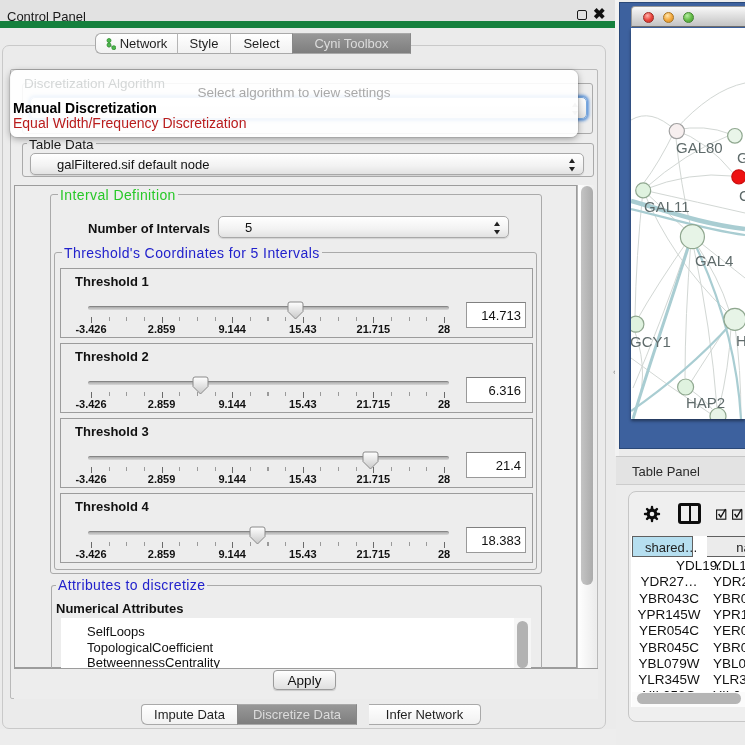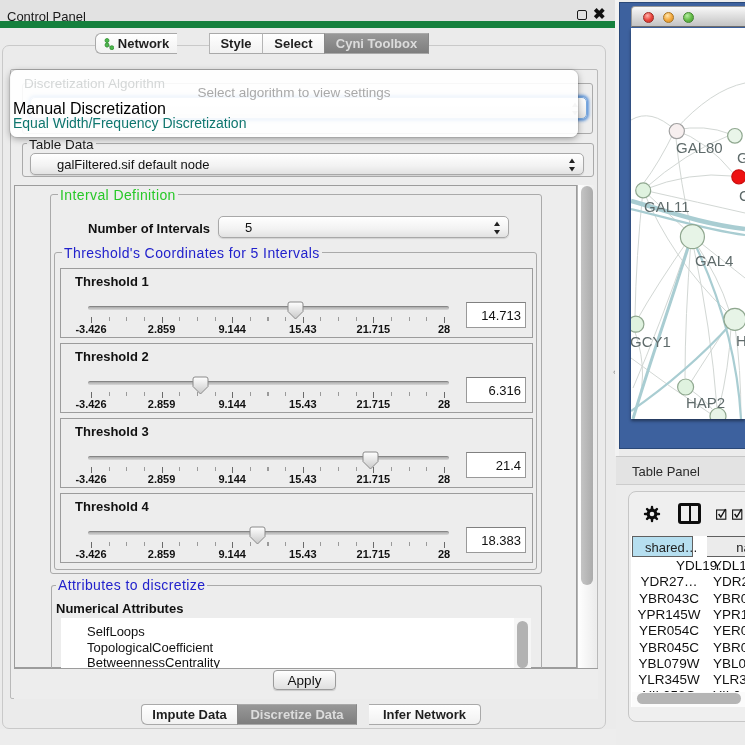--- a/index.html
+++ b/index.html
@@ -9,21 +9,21 @@
 
 #lwin{left:0;top:0;width:616px;height:729px;background:#ebebeb;}
 #ltitle{left:0;top:0;width:616px;height:28px;background:#e2e2e2;border-bottom:7px solid #15803d;}
 #ltitle .t{position:absolute;left:7px;top:9px;font-size:13px;color:#1a1a1a;}
 #maxbox{left:577px;top:10px;width:10px;height:10px;border:1.5px solid #1a1a1a;border-radius:2px;}
 #closex{left:593px;top:5px;font-size:15px;font-weight:bold;color:#111;}
 
 #panelA{left:2px;top:45px;width:604px;height:684px;background:#ebebeb;border:1px solid #c9c9c9;border-radius:7px;}
 #panelB{left:10px;top:69px;width:588px;height:630px;background:#ededed;border:1px solid #b9b9b9;border-radius:2px;}
 
-.tabbar{display:flex;height:21px;font-size:13px;font-weight:700;color:#1f1f1f;}
+.tabbar{display:flex;height:21px;font-size:13px;font-weight:400;color:#1f1f1f;}
 .tab{background:linear-gradient(#ffffff,#f1f1f1);border-top:1px solid #a9a9a9;border-bottom:1px solid #a9a9a9;display:flex;align-items:center;justify-content:center;white-space:nowrap;}
 .tab.first{border-left:1px solid #a9a9a9;border-radius:6px 0 0 6px;}
 .tab.last{border-right:1px solid #a9a9a9;border-radius:0 6px 6px 0;}
 .tab.sep{border-left:1px solid #b5b5b5;}
 .tab.sel{background:linear-gradient(#989898,#7e7e7e);color:#dcdcdc;border-left:1px solid #888;border-right:1px solid #888;}
 #toptabs{left:95px;top:33px;}
 
 .group{position:absolute;border:1px solid #aaa;border-radius:3px;}
 .glabel{position:absolute;font-size:14px;letter-spacing:0.4px;line-height:15px;background:#ededed;padding:0 2px;white-space:nowrap;}
 
@@ -81,23 +81,23 @@
   <div class="abs tabbar" id="toptabs">
     <div class="tab first" style="width:82px;">
       <svg width="10" height="12" viewBox="0 0 10 12" style="margin-right:4px;">
         <line x1="3" y1="2.5" x2="3" y2="9.5" stroke="#888" stroke-width="1"></line>
         <line x1="3" y1="6.5" x2="7.5" y2="9.5" stroke="#888" stroke-width="1"></line>
         <circle cx="3" cy="2.5" r="2" fill="#4db84d" stroke="#2f8f2f" stroke-width="0.8"></circle>
         <circle cx="3" cy="7" r="2" fill="#4db84d" stroke="#2f8f2f" stroke-width="0.8"></circle>
         <circle cx="7.8" cy="9.7" r="2" fill="#4db84d" stroke="#2f8f2f" stroke-width="0.8"></circle>
       </svg>
       Network</div>
-    <div class="tab sep" style="width:53px;margin-left:32px;">Style</div>
+    <div class="tab sep" style="width:53px;">Style</div>
     <div class="tab sep" style="width:62px;">Select</div>
-    <div class="tab sel" style="width:105px;">Cyni Toolbox</div>
+    <div class="tab sel" style="width:119px;">Cyni Toolbox</div>
   </div>
 
   <div class="group" style="left:22px;top:83px;width:571px;height:51px;"></div>
   <div class="combo" style="left:30px;top:97px;width:557px;height:22px;box-shadow:0 0 3px 1.5px rgba(80,140,215,0.9);border-color:#78a8dd;">
     <div class="step" style="right:6px;top:3px;">
         <svg width="8" height="16" viewBox="0 0 8 16">
           <path d="M4 1.5 L7 6 L1 6 Z" fill="#9a9a9a"></path>
           <path d="M4 14.5 L7 10 L1 10 Z" fill="#9a9a9a"></path>
         </svg>
       </div>
@@ -245,22 +245,22 @@
 
   <div class="abs tabbar" id="bottabs">
     <div class="tab first" style="width:96px;border-radius:4px 0 0 6px;">Impute Data</div>
     <div class="tab sel" style="width:120px;">Discretize Data</div>
     <div class="tab last" style="width:112px;border-radius:0 4px 6px 0;margin-left:12px;">Infer Network</div>
   </div>
 
   <div class="abs" id="popup">
     <div class="abs" style="left:14px;top:6px;font-size:13.5px;color:#d4d7d7;font-weight:500;">Discretization Algorithm</div>
     <div class="abs" style="left:0;top:15px;width:568px;text-align:center;font-size:13.5px;color:#a9a9a9;">Select algorithm to view settings</div>
-    <div class="abs" style="left:3px;top:30px;font-size:16px;font-weight:normal;color:#000;">Manual Discretization</div>
-    <div class="abs" style="left:3px;top:45px;font-size:14px;color:#0f766e;">Equal Width/Frequency Discretization</div>
+    <div class="abs" style="left:3px;top:30px;font-size:14px;font-weight:bold;color:#000;">Manual Discretization</div>
+    <div class="abs" style="left:3px;top:45px;font-size:14px;color:#b91c1c;">Equal Width/Frequency Discretization</div>
   </div>
 
   <div class="abs" style="left:613px;top:368px;width:5px;height:9px;color:#8a8a8a;font-size:9px;line-height:9px;">‹</div>
 
   <div class="abs" id="rbg"></div>
   <div class="abs" style="left:615px;top:0;width:4px;height:456px;background:#f2f2f2;"></div>
   <div class="abs" id="netframe"></div>
   <div class="abs" id="nettitle">
     <div class="light" style="left:11px;background:radial-gradient(circle at 38% 30%,#ffb3ab,#e8423a 55%,#c4332c);border:1px solid #9c2a24;"></div>
     <div class="light" style="left:31px;background:radial-gradient(circle at 38% 30%,#ffe6ae,#f2a73b 55%,#d18c2a);border:1px solid #a97420;"></div>

